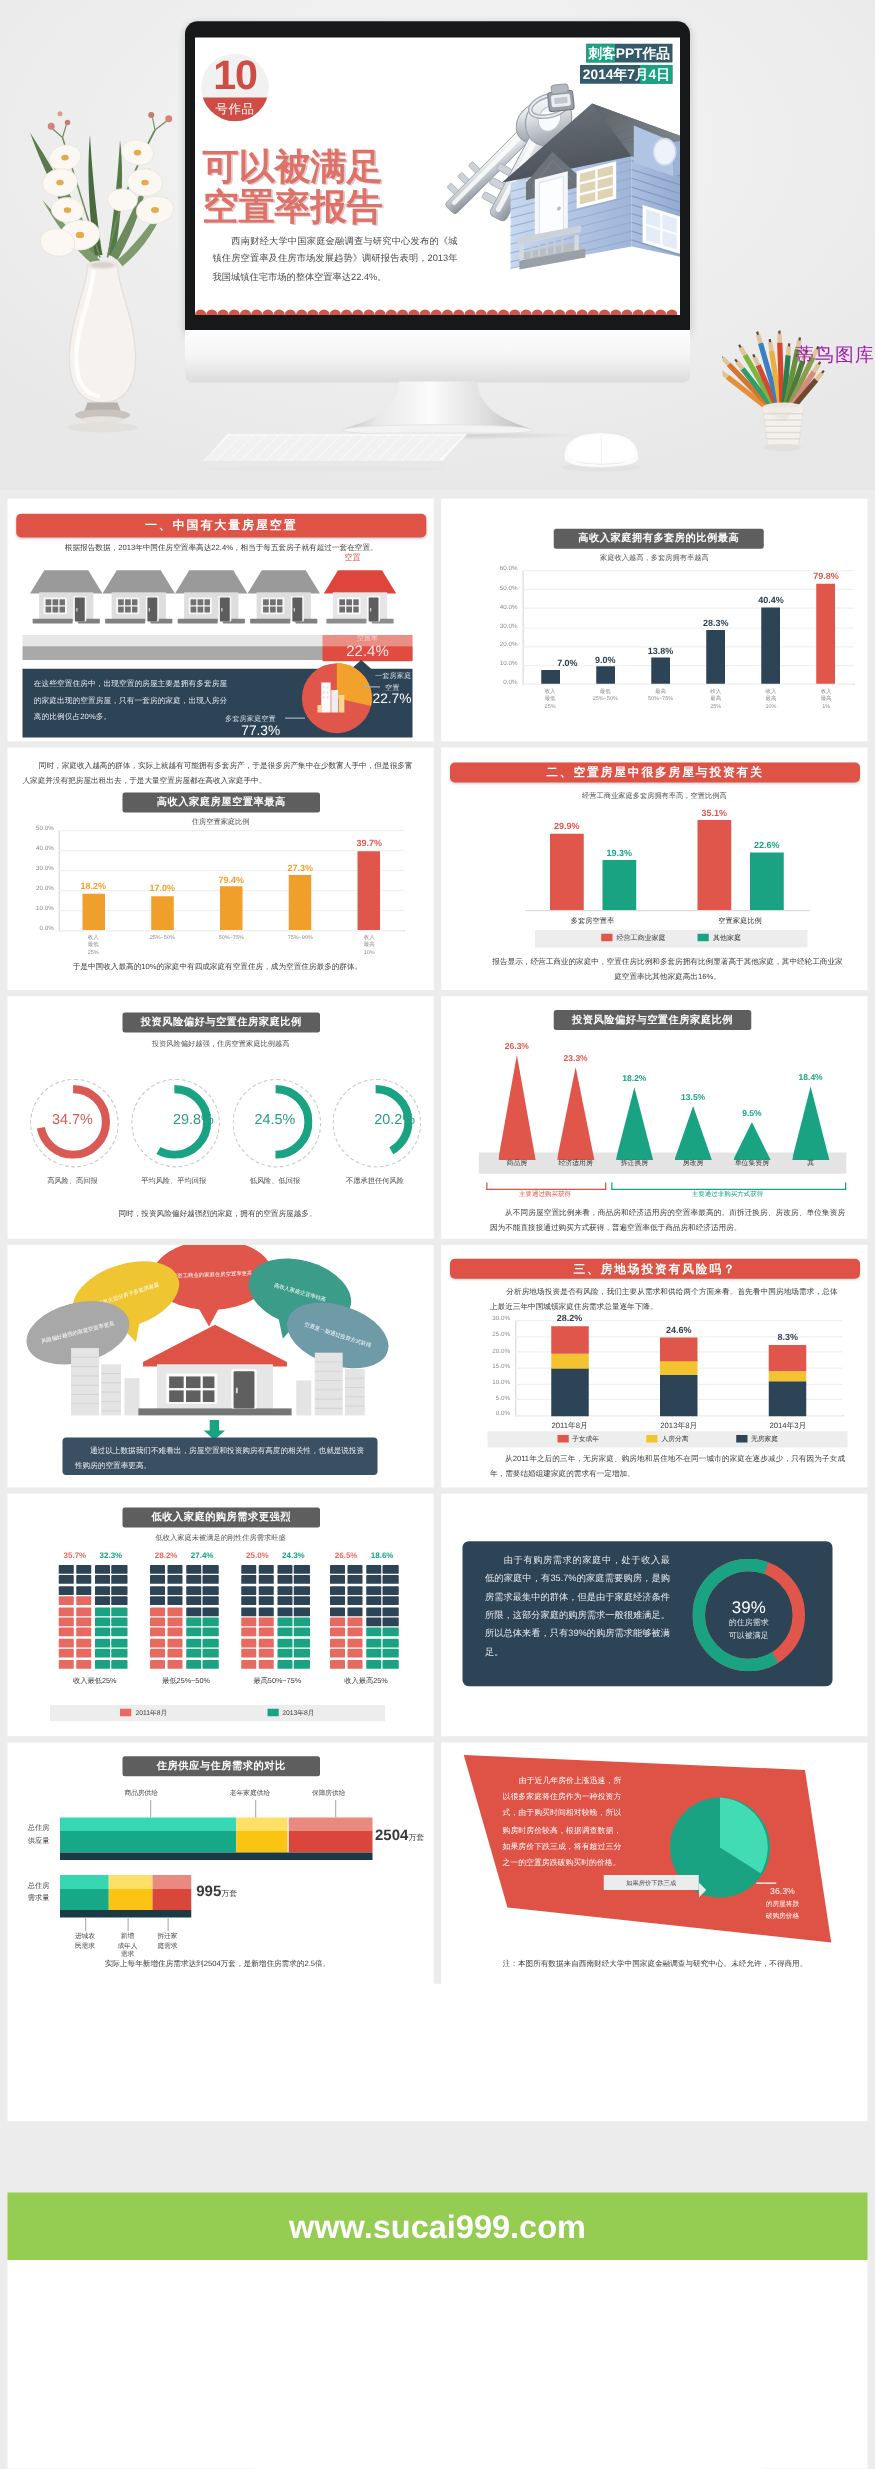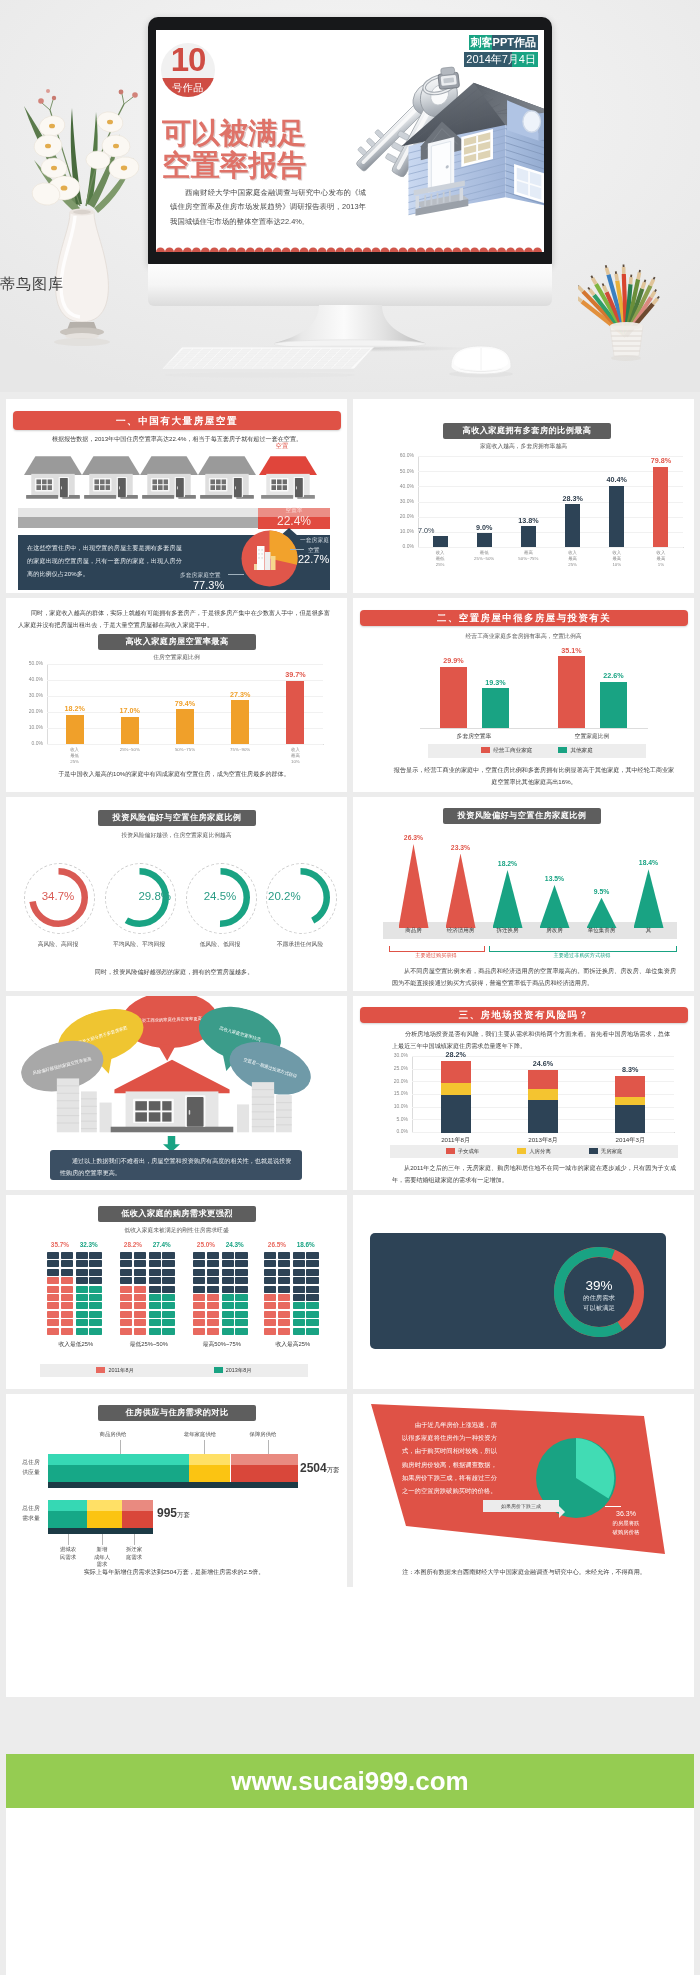--- a/index.html
+++ b/index.html
@@ -9,32 +9,32 @@
 
 
 .hero{position:absolute;left:0;top:0;width:700px;height:392px;background:#eeeeee;overflow:hidden;}
 .hero-grad{position:absolute;inset:0;background:radial-gradient(ellipse 520px 300px at 50% 30%, #f6f6f6 0%, #ededed 60%, #e7e7e7 100%);}
 
 
 .monitor{position:absolute;left:148px;top:17px;width:404px;height:248px;}
 .mon-bezel{position:absolute;inset:0;background:#17181a;border-radius:10px 10px 2px 2px;box-shadow:0 2px 7px rgba(0,0,0,.2);}
 .mon-screen{position:absolute;left:8px;top:13px;width:388px;height:222px;background:#fff;overflow:hidden;}
 .mon-base{position:absolute;left:148px;top:264px;width:404px;height:42px;background:linear-gradient(180deg,#fdfdfd 0%,#f5f5f5 50%,#dcdcdc 100%);border-radius:0 0 6px 6px;}
-.mon-wm{position:absolute;left:0;right:0;top:275px;text-align:left;font-size:15px;letter-spacing:1px;color:#404040;}
+.mon-wm{position:absolute;left:0;right:0;top:275px;text-align:right;font-size:15px;letter-spacing:1px;color:#a21caf;}
 .mon-shadow{position:absolute;left:225px;top:345px;width:250px;height:7px;background:radial-gradient(ellipse at center, rgba(0,0,0,.12), rgba(0,0,0,0) 70%);}
 
 
 .s0-badge{position:absolute;left:5px;top:13px;width:54px;height:54px;border-radius:50%;background:#f1f1f1;overflow:hidden;}
 .s0-badge .num{position:absolute;left:0;right:0;top:-2px;text-align:center;font-size:33px;font-weight:bold;color:#cf4d44;letter-spacing:-1px;}
 .s0-badge .cap{position:absolute;left:0;right:0;bottom:0;height:19px;background:#cf4d44;color:#fff;font-size:10px;font-weight:normal;text-align:center;line-height:20px;letter-spacing:.5px;}
 .s0-t1{position:absolute;left:6px;top:84px;font-size:29px;font-weight:bold;color:#df7268;letter-spacing:-0.2px;text-shadow:1.3px 1.3px 0 rgba(120,55,50,.26);}
 .s0-t2{position:absolute;left:6px;top:116px;font-size:29px;font-weight:bold;color:#df7268;letter-spacing:-0.2px;text-shadow:1.3px 1.3px 0 rgba(120,55,50,.26);}
 .s0-body{position:absolute;left:14px;top:156px;width:196px;font-size:7.4px;line-height:1.95;color:#4a4a4a;text-align:justify;text-indent:15px;}
 .s0-tag1{position:absolute;right:6px;top:5px;background:#34596b;color:#fff;font-size:11px;font-weight:bold;padding:0 2px;white-space:nowrap;}
-.s0-tag2{position:absolute;right:6px;top:22px;background:#34596b;color:#fff;font-size:11px;font-weight:normal;padding:0 2px;white-space:nowrap;}
+.s0-tag2{position:absolute;right:6px;top:22px;background:#34596b;color:#fff;font-size:11px;font-weight:bold;padding:0 2px;white-space:nowrap;}
 .s0-dots{position:absolute;left:0;right:0;bottom:0;height:8px;}
 .s0-house{position:absolute;right:-6px;top:22px;width:228px;height:196px;}
 
 .s0-tag1,.s0-tag2{overflow:hidden;}
 .s0-tag1 .tg{position:absolute;left:0;top:0;width:23px;height:100%;background:#19a383;}
 .s0-tag2 .tg2{position:absolute;right:0;top:0;width:26px;height:100%;background:#19a383;}
 .s0-tag1 span:last-child,.s0-tag2 span:last-child{position:relative;z-index:2;}
 
 .grid{position:absolute;left:0;top:399px;width:700px;}
 .card{position:absolute;background:#fff;overflow:hidden;}
@@ -639,21 +639,21 @@
 <div style="position:absolute;left:32px;top:83.7px;width:29px;text-align:right;font-size:5px;color:#8a8a8a">40.0%</div>
 <div style="position:absolute;left:65px;top:102.5px;width:265px;height:1px;background:#f1f1f1"></div>
 <div style="position:absolute;left:32px;top:98.9px;width:29px;text-align:right;font-size:5px;color:#8a8a8a">30.0%</div>
 <div style="position:absolute;left:65px;top:117.7px;width:265px;height:1px;background:#f1f1f1"></div>
 <div style="position:absolute;left:32px;top:114.1px;width:29px;text-align:right;font-size:5px;color:#8a8a8a">20.0%</div>
 <div style="position:absolute;left:65px;top:132.8px;width:265px;height:1px;background:#f1f1f1"></div>
 <div style="position:absolute;left:32px;top:129.2px;width:29px;text-align:right;font-size:5px;color:#8a8a8a">10.0%</div>
 <div style="position:absolute;left:65px;top:148.0px;width:265px;height:1px;background:#f1f1f1"></div>
 <div style="position:absolute;left:32px;top:144.4px;width:29px;text-align:right;font-size:5px;color:#8a8a8a">0.0%</div>
 <div style="position:absolute;left:79.6px;top:137.4px;width:15px;height:10.6px;background:#2d4356"></div>
-<div style="position:absolute;left:65.1px;top:126.9px;width:44px;text-align:left;font-size:7.2px;font-weight:normal;color:#2e3d4c">7.0%</div>
+<div style="position:absolute;left:65.1px;top:126.9px;width:44px;text-align:right;font-size:7.2px;font-weight:bold;color:#2e3d4c">7.0%</div>
 <div style="position:absolute;left:65.1px;top:151.0px;width:44px;text-align:center;font-size:4.4px;color:#8a8a8a;line-height:1.35">收入<br>最低<br>25%</div>
 <div style="position:absolute;left:123.8px;top:134.3px;width:15px;height:13.7px;background:#2d4356"></div>
 <div style="position:absolute;left:109.2px;top:123.8px;width:44px;text-align:center;font-size:7.2px;font-weight:bold;color:#2e3d4c">9.0%</div>
 <div style="position:absolute;left:109.2px;top:151.0px;width:44px;text-align:center;font-size:4.4px;color:#8a8a8a;line-height:1.35">最低<br>25%~50%</div>
 <div style="position:absolute;left:167.9px;top:127.1px;width:15px;height:20.9px;background:#2d4356"></div>
 <div style="position:absolute;left:153.4px;top:116.6px;width:44px;text-align:center;font-size:7.2px;font-weight:bold;color:#2e3d4c">13.8%</div>
 <div style="position:absolute;left:153.4px;top:151.0px;width:44px;text-align:center;font-size:4.4px;color:#8a8a8a;line-height:1.35">最高<br>50%~75%</div>
 <div style="position:absolute;left:212.1px;top:105.1px;width:15px;height:42.9px;background:#2d4356"></div>
 <div style="position:absolute;left:197.6px;top:94.6px;width:44px;text-align:center;font-size:7.2px;font-weight:bold;color:#2e3d4c">28.3%</div>
 <div style="position:absolute;left:197.6px;top:151.0px;width:44px;text-align:center;font-size:4.4px;color:#8a8a8a;line-height:1.35">收入<br>最高<br>25%</div>
@@ -739,21 +739,21 @@
 <div class="dashring" style="left:179.5px;top:65.5px;width:69.0px;height:69.0px"></div>
 <svg style="position:absolute;left:184.5px;top:70.5px;width:59.0px;height:59.0px" viewBox="0 0 59.0 59.0">
  <circle cx="29.5" cy="29.5" r="26.25" fill="none" stroke="#19a383" stroke-width="6.5" stroke-dasharray="82.47 82.47" transform="rotate(-90 29.5 29.5)"></circle>
 </svg>
 <div style="position:absolute;left:182px;top:93px;width:64px;text-align:center;font-size:11.5px;color:#2a9c85">24.5%</div>
 <div style="position:absolute;left:170px;top:142.5px;width:88px;text-align:center;font-size:5.8px;color:#4a4a4a">低风险、低回报</div>
 <div class="dashring" style="left:259.5px;top:65.5px;width:69.0px;height:69.0px"></div>
 <svg style="position:absolute;left:264.5px;top:70.5px;width:59.0px;height:59.0px" viewBox="0 0 59.0 59.0">
  <circle cx="29.5" cy="29.5" r="26.25" fill="none" stroke="#19a383" stroke-width="6.5" stroke-dasharray="69.27 95.66" transform="rotate(-90 29.5 29.5)"></circle>
 </svg>
-<div style="position:absolute;left:262px;top:93px;width:64px;text-align:left;font-size:11.5px;color:#2a9c85">20.2%</div>
+<div style="position:absolute;left:262px;top:93px;width:64px;text-align:right;font-size:11.5px;color:#2a9c85">20.2%</div>
 <div style="position:absolute;left:250px;top:142.5px;width:88px;text-align:center;font-size:5.8px;color:#4a4a4a">不愿承担任何风险</div>
 <div class="foot" style="left:12px;top:169px;width:312px;font-size:6.1px">同时，投资风险偏好越强烈的家庭，拥有的空置房屋越多。</div>
 </div>
 
 <div class="card r" style="top:398px">
 <div class="graybar" style="left:90px;top:11px;width:158px;height:16px;line-height:16px;font-size:8.2px;letter-spacing:.4px"><span>投资风险偏好与空置住房家庭比例</span></div>
 <div style="position:absolute;left:30px;top:125px;width:294px;height:17px;background:#e4e4e4"></div>
 <div style="position:absolute;left:45.5px;top:47.0px;width:30px;height:84.0px;background:#e0564a;clip-path:polygon(50% 0,100% 100%,0 100%)"></div>
 <div style="position:absolute;left:36.5px;top:37.0px;width:48px;text-align:center;font-size:6.8px;font-weight:bold;color:#e0564a">26.3%</div>
 <div style="position:absolute;left:36.5px;top:130.0px;width:48px;text-align:center;font-size:5.5px;color:#3a3a3a">商品房</div>
@@ -1084,20 +1084,21 @@
 <div style="position:absolute;left:270.8px;top:46px;width:57.8px;text-align:center;font-size:6.4px;font-weight:bold;color:#19a383">18.6%</div>
 <div style="position:absolute;left:240px;top:144.6px;width:93.6px;text-align:center;font-size:5.8px;color:#3a3a3a">收入最高25%</div>
 <div style="position:absolute;left:34px;top:169px;width:268px;height:13px;background:#ededed;display:flex;align-items:center;justify-content:center;gap:80px;font-size:5.4px;color:#3a3a3a">
           <span><i style="display:inline-block;width:9px;height:6px;background:#e8695f;margin-right:3px;vertical-align:-1px"></i><span>2011年8月</span></span>
           <span><i style="display:inline-block;width:9px;height:6px;background:#19a383;margin-right:3px;vertical-align:-1px"></i><span>2013年8月</span></span>
         </div>
 </div>
 
 <div class="card r" style="top:796px">
 <div class="navybox" style="left:17px;top:38px;width:296px;height:116px;border-radius:5px"></div>
+<div style="position:absolute;left:35px;top:46px;width:148px;font-size:7.4px;line-height:2.0;color:#e8edf1;text-align:justify;text-indent:15px">由于有购房需求的家庭中，处于收入最低的家庭中，有35.7%的家庭需要购房，是购房需求最集中的群体，但是由于家庭经济条件所限，这部分家庭的购房需求一般很难满足。所以总体来看，只有39%的购房需求能够被满足。</div>
 <svg style="position:absolute;left:201px;top:52px;width:90px;height:90px" viewBox="0 0 90 90">
  <circle cx="45.0" cy="45.0" r="40" fill="none" stroke="#e0564a" stroke-width="10"></circle>
  <circle cx="45.0" cy="45.0" r="40" fill="none" stroke="#19a383" stroke-width="10" stroke-dasharray="162.11 89.22" transform="rotate(58 45.0 45.0)"></circle>
 </svg>
 <div style="position:absolute;left:201px;top:83px;width:90px;text-align:center;font-size:13.5px;color:#fff">39%</div>
 <div style="position:absolute;left:201px;top:99px;width:90px;text-align:center;font-size:6.4px;color:#dfe6eb">的住房需求</div>
 <div style="position:absolute;left:201px;top:109px;width:90px;text-align:center;font-size:6.4px;color:#dfe6eb">可以被满足</div>
 </div>
 
 <div class="card l" style="top:995px">

